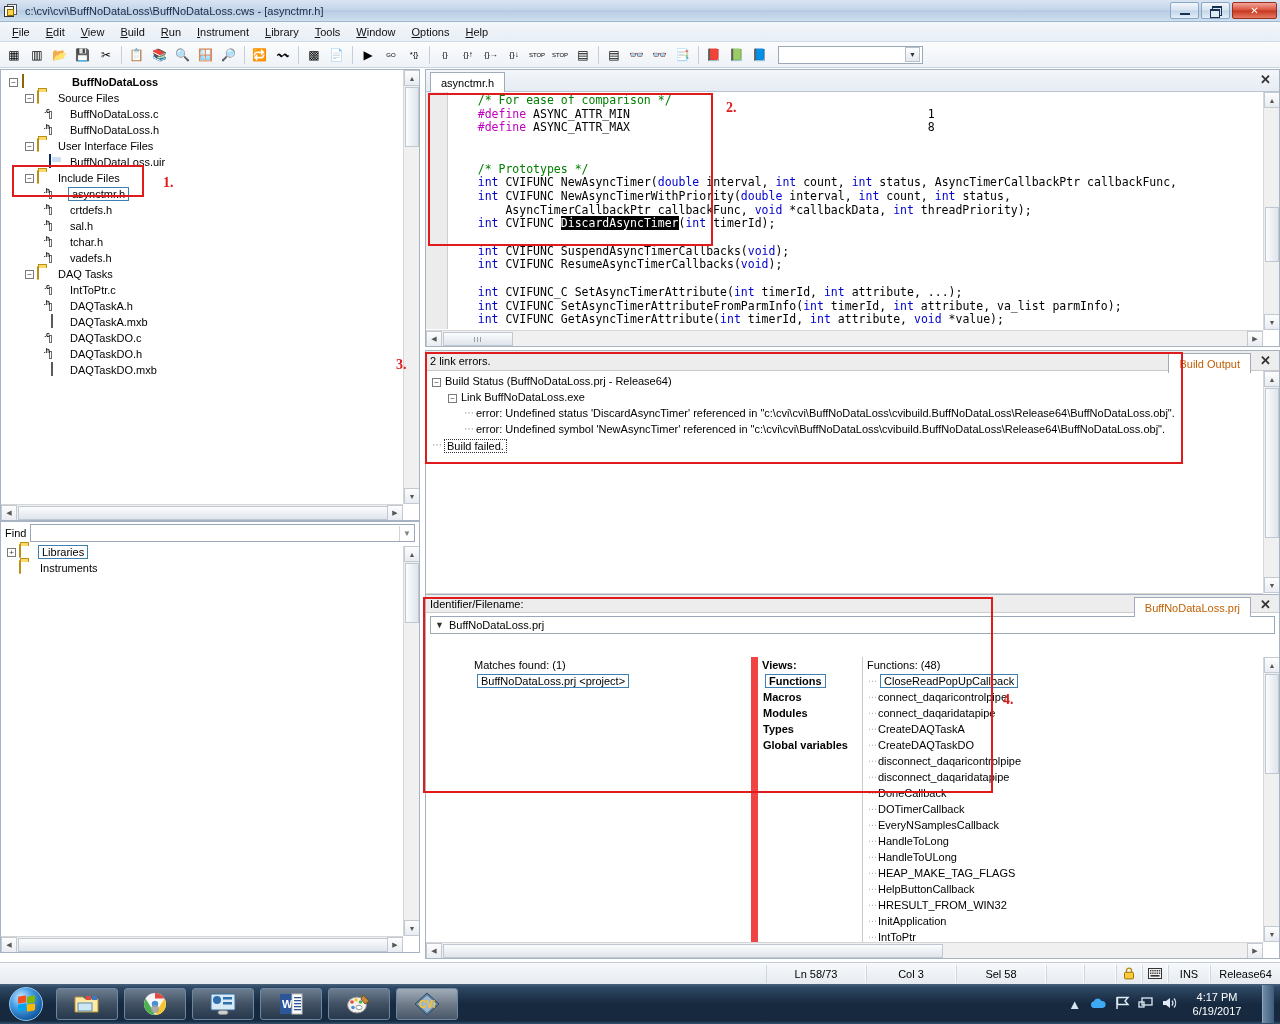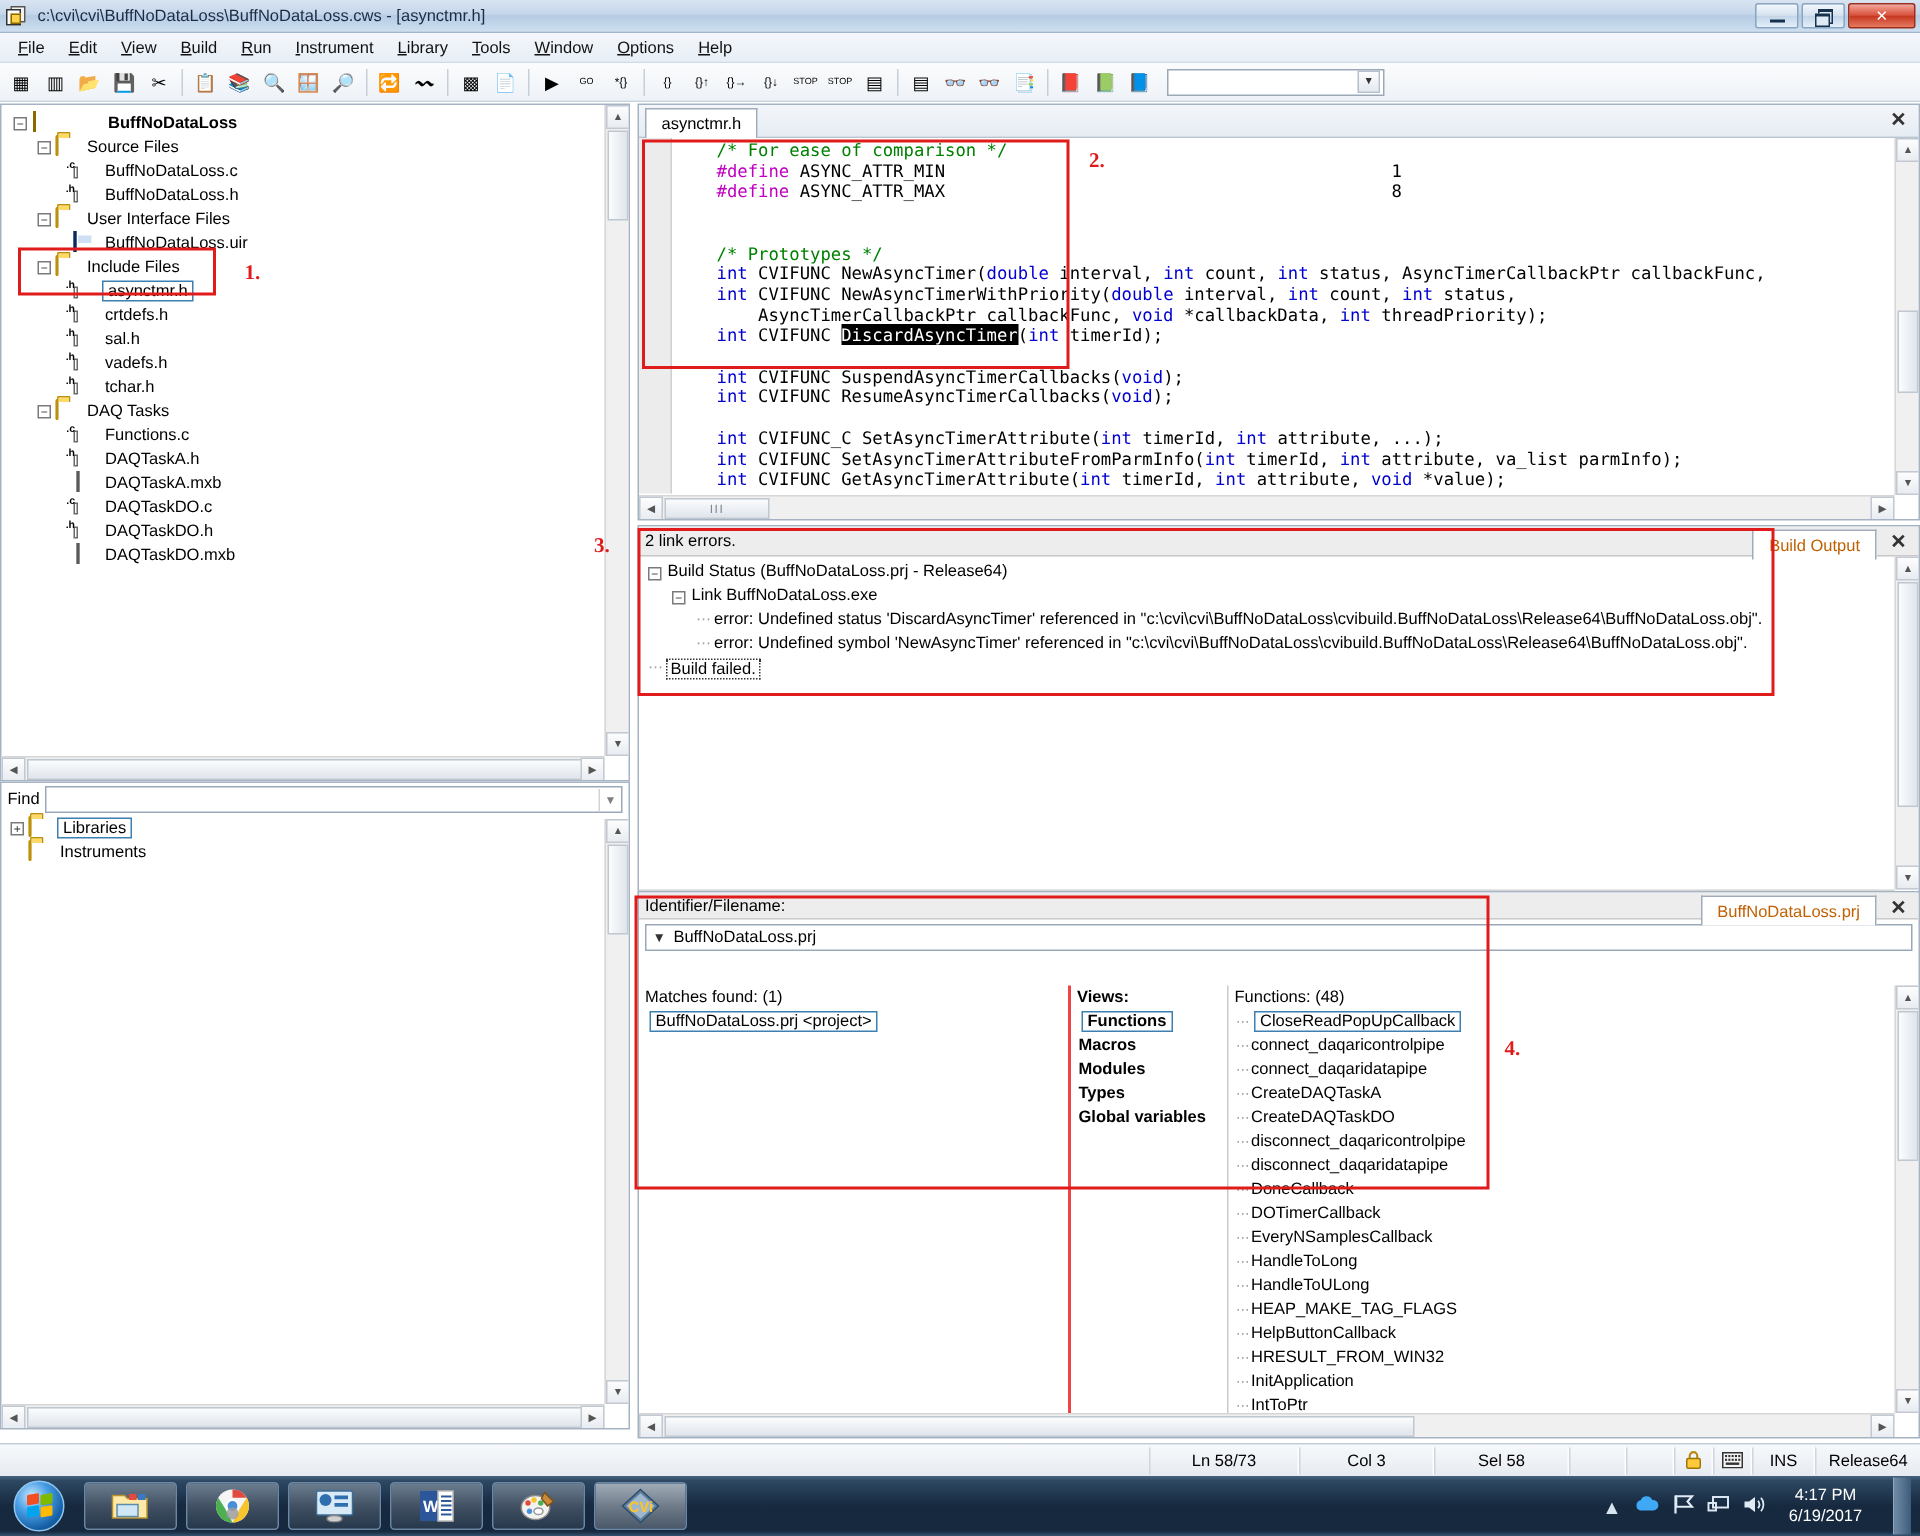--- a/index.html
+++ b/index.html
@@ -252,21 +252,21 @@
     display:flex; align-items:center; padding-left:4px; font-size:11px;
   }
   .lib-searchrow { padding: 3px 4px; }
   .lib-search {
     height:18px; border:1px solid #9aa8b8; background:#fff;
     display:flex; align-items:center; padding-left:4px; font-size:11px; gap:5px;
   }
   .funnel { font-size:9px; color:#333; }
   .lib-cols { position:absolute; left:0; top:62px; right:17px; bottom:16px; display:flex; }
   .lib-col { position:relative; height:100%; overflow:hidden; }
-  .lib-col.matches { width:288px; border-right:2px solid #ef4444; }
+  .lib-col.matches { width:288px; border-right:7px solid #ef4444;margin-left:44px; }
   .lib-col.views   { width:105px; border-right:1px solid #c9c9c9;font-weight:bold; }
   .lib-col.funcs   { flex:1; }
   .colhead {
     height:16px; font-size:11px; color:#000; padding-left:4px; display:flex; align-items:center;
   }
   .litem { height:16px; font-size:11px; padding-left:5px; display:flex; align-items:center; white-space:nowrap; }
   .litem .lead { color:#9a9a9a; font-size:9px; margin-right:2px; letter-spacing:-1px; }
   .sel-outline { border:1px solid #3c7fb1; padding:0 3px; margin-left:2px; }
 
   
@@ -445,36 +445,36 @@
           <span class="tlabel">crtdefs.h</span>
         </div>
         <div class="trow" style="padding-left:36px">
           <span class="tspacer" style="width:8px"></span>
           <span class="ticon"><span class="fileicon"><span class="ltr">.h</span></span></span>
           <span class="tlabel">sal.h</span>
         </div>
         <div class="trow" style="padding-left:36px">
           <span class="tspacer" style="width:8px"></span>
           <span class="ticon"><span class="fileicon"><span class="ltr">.h</span></span></span>
+          <span class="tlabel">tchar.h</span>
+        </div>
+        <div class="trow" style="padding-left:36px">
+          <span class="tspacer" style="width:8px"></span>
+          <span class="ticon"><span class="fileicon"><span class="ltr">.h</span></span></span>
           <span class="tlabel">vadefs.h</span>
-        </div>
-        <div class="trow" style="padding-left:36px">
-          <span class="tspacer" style="width:8px"></span>
-          <span class="ticon"><span class="fileicon"><span class="ltr">.h</span></span></span>
-          <span class="tlabel">tchar.h</span>
         </div>
         <div class="trow" style="padding-left:20px">
           <span class="twist">−</span>
           <span class="ticon"><span class="folder open"></span></span>
           <span class="tlabel">DAQ Tasks</span>
         </div>
         <div class="trow" style="padding-left:36px">
           <span class="tspacer" style="width:8px"></span>
           <span class="ticon"><span class="fileicon"><span class="ltr">.c</span></span></span>
-          <span class="tlabel">Functions.c</span>
+          <span class="tlabel">IntToPtr.c</span>
         </div>
         <div class="trow" style="padding-left:36px">
           <span class="tspacer" style="width:8px"></span>
           <span class="ticon"><span class="fileicon"><span class="ltr">.h</span></span></span>
           <span class="tlabel">DAQTaskA.h</span>
         </div>
         <div class="trow" style="padding-left:36px">
           <span class="tspacer" style="width:8px"></span>
           <span class="ticon"><span class="mxbicon"></span></span>
           <span class="tlabel">DAQTaskA.mxb</span>

